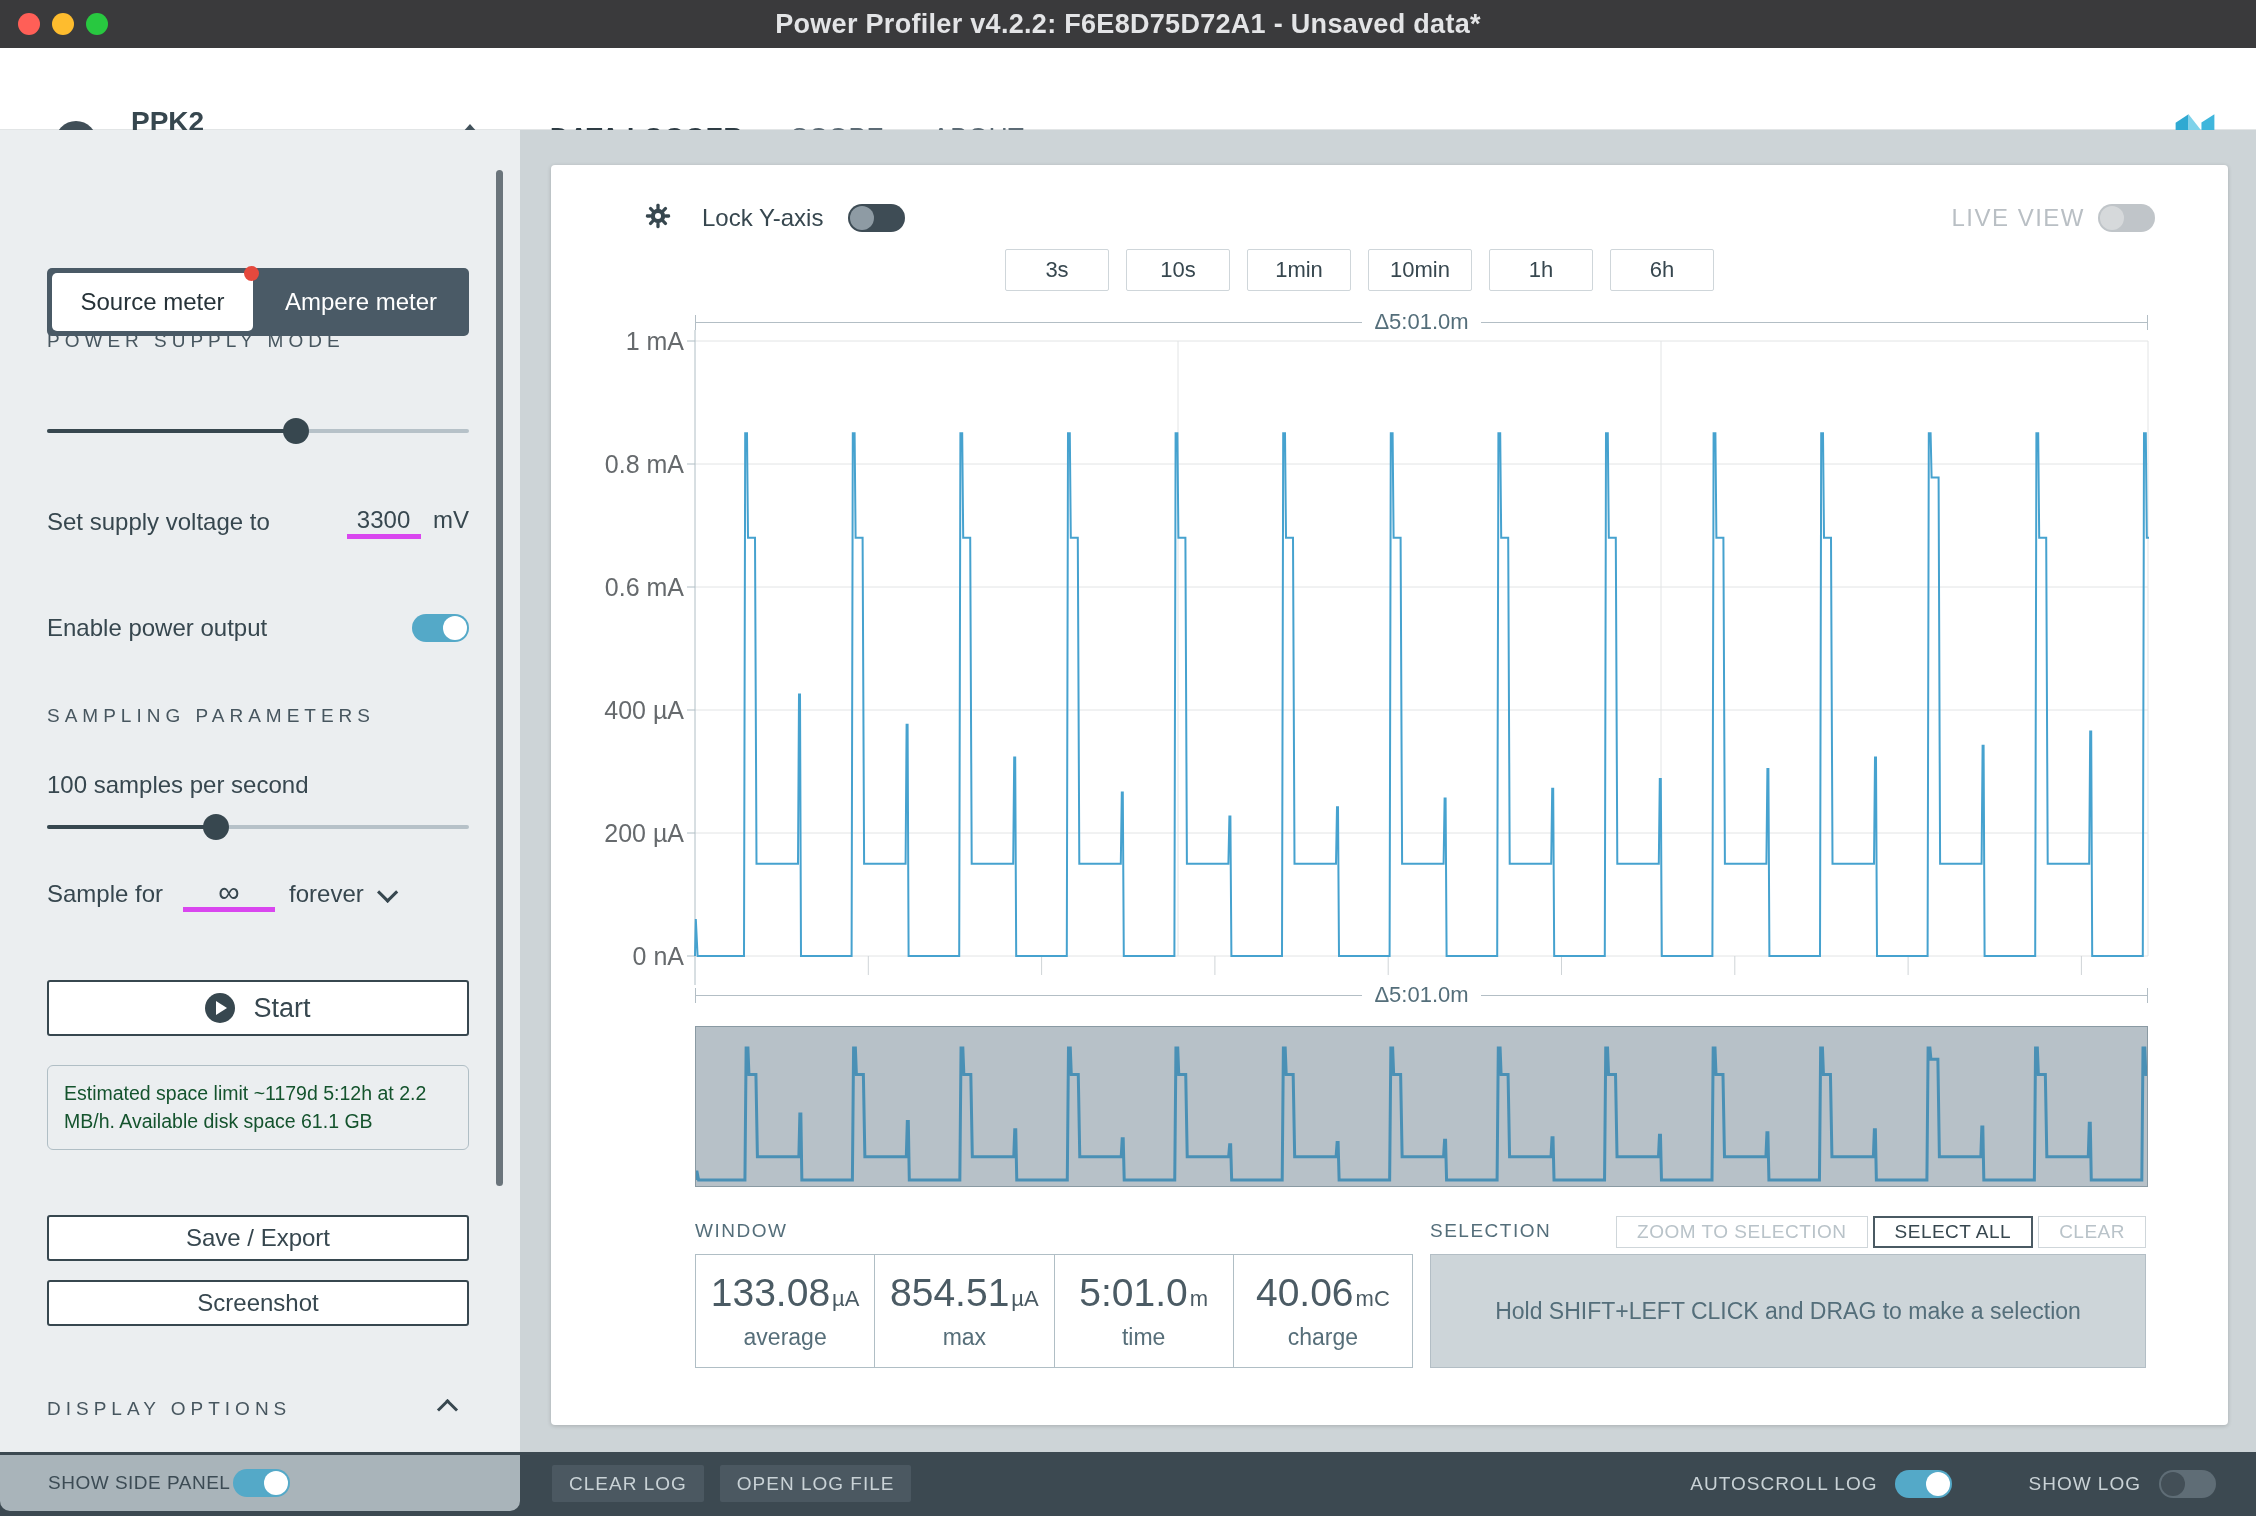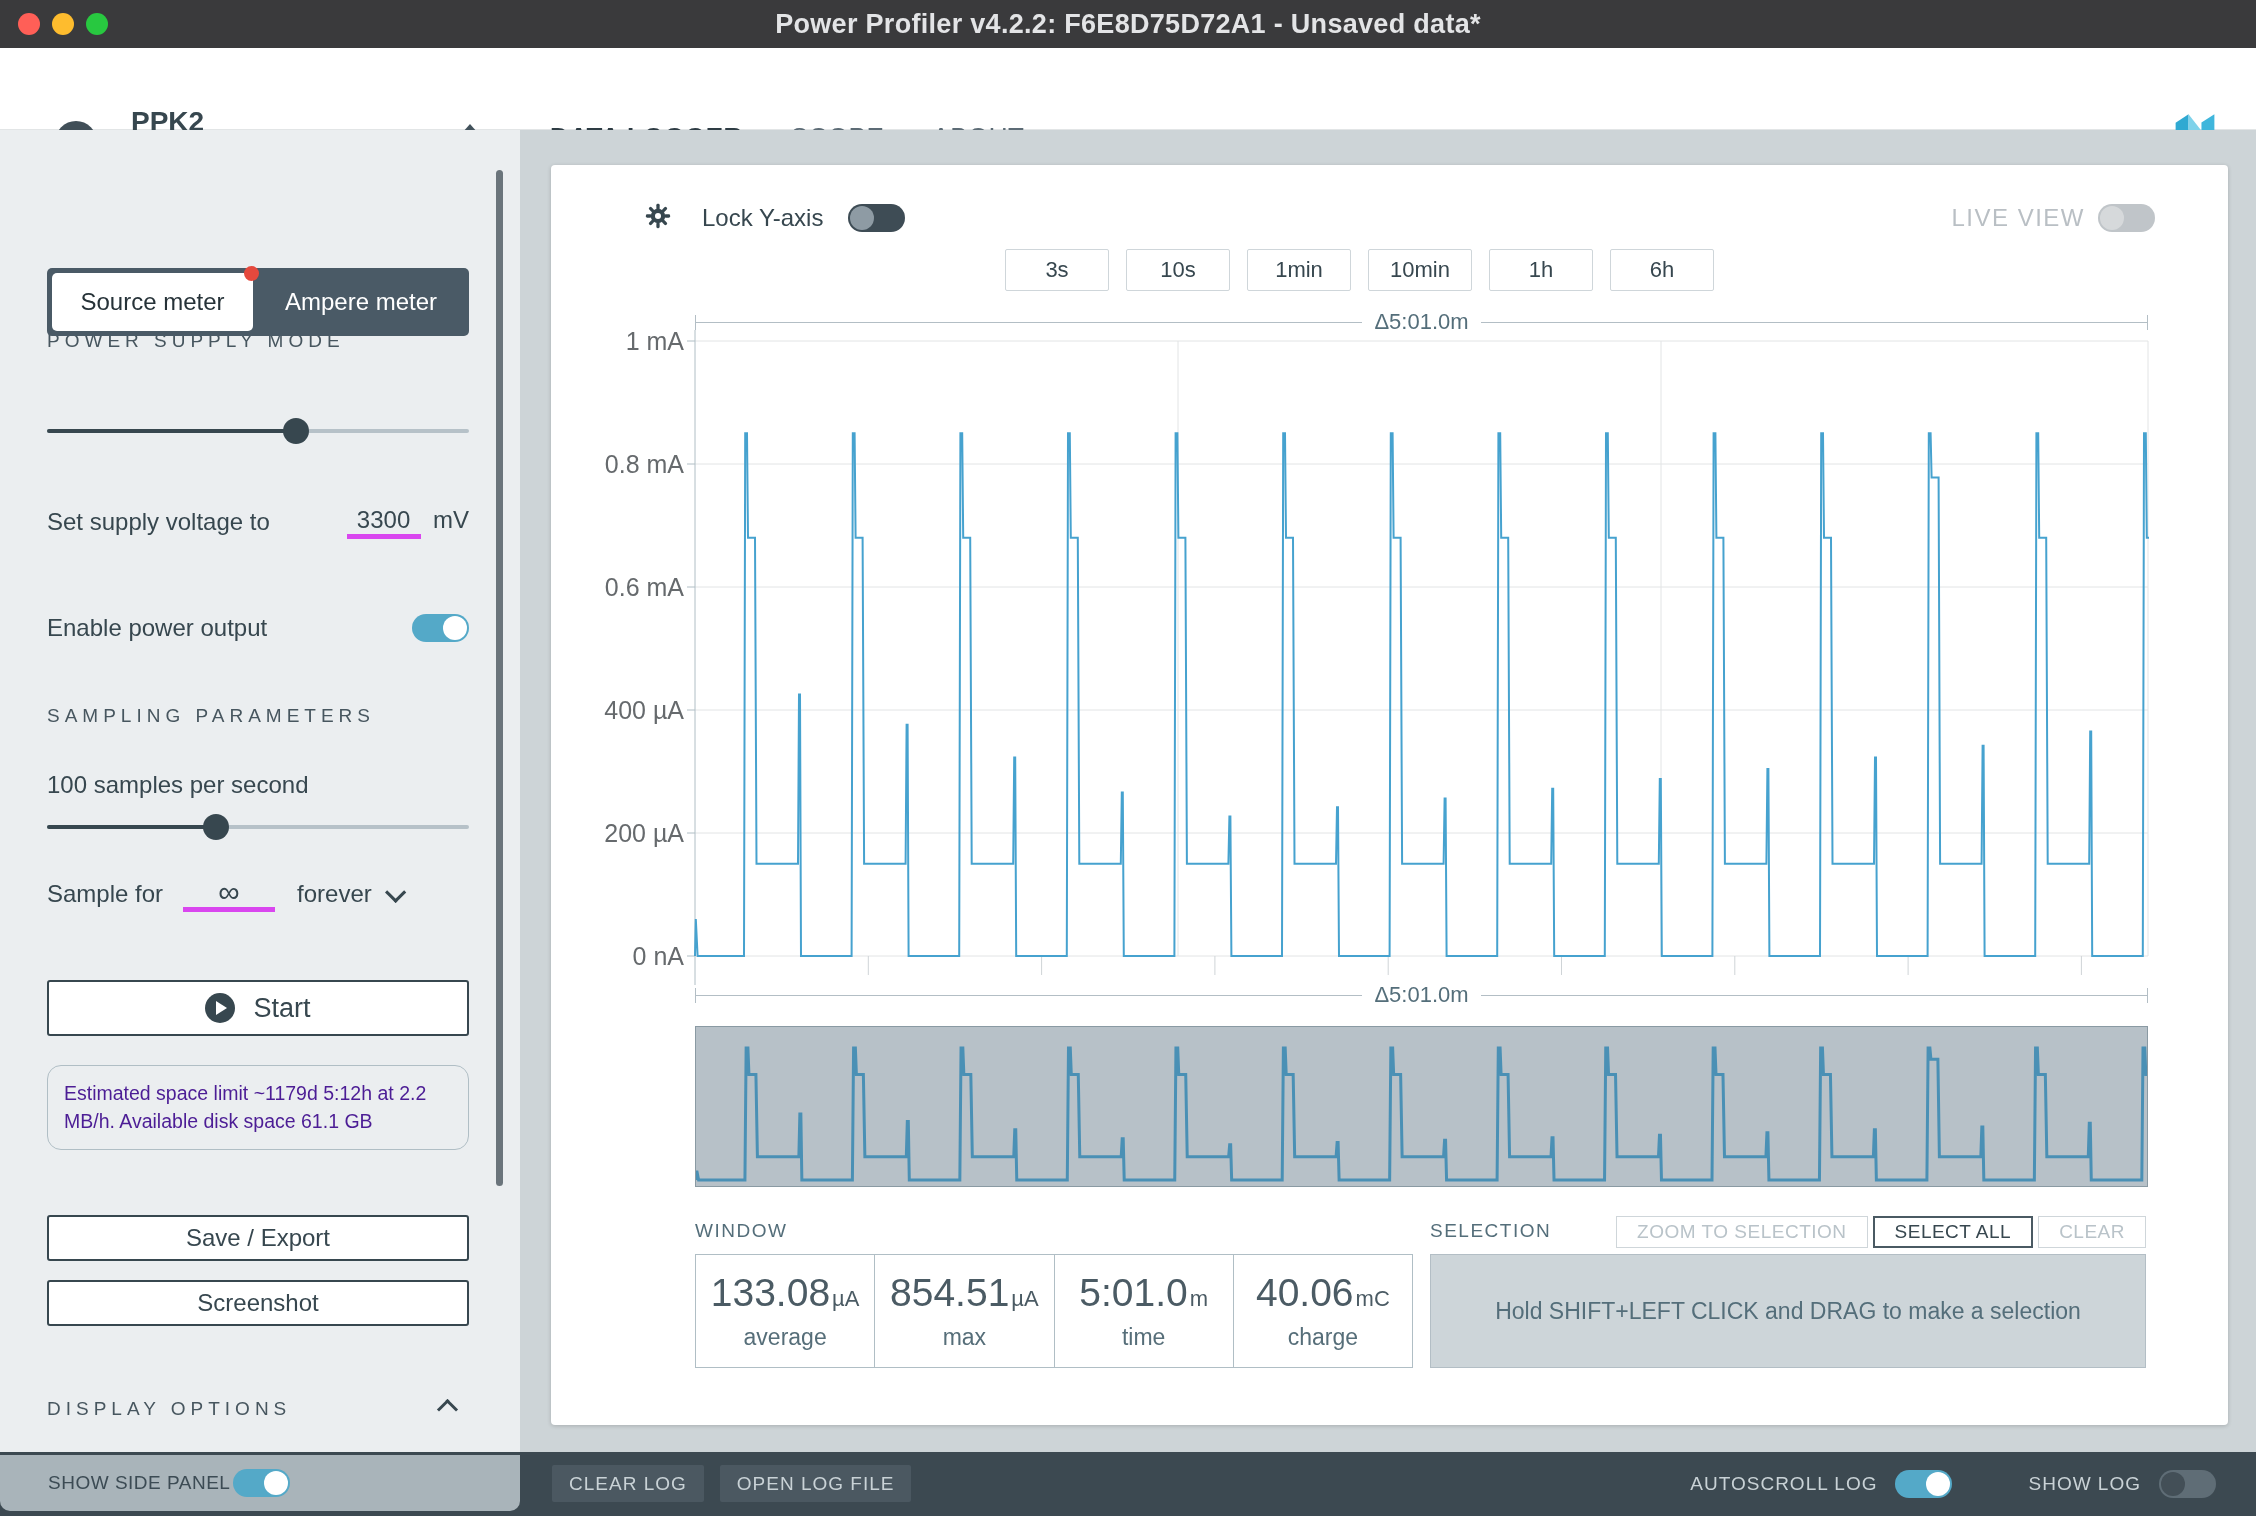--- a/index.html
+++ b/index.html
@@ -41,22 +41,22 @@
   .toggle{position:relative;display:inline-block;width:57px;height:28px;border-radius:14px;cursor:pointer;flex:none;}
   .toggle .knob{position:absolute;top:2px;width:24px;height:24px;border-radius:50%;}
   .toggle.on{background:#54a9c8;}.toggle.on .knob{right:2px;background:#fff;}
   .toggle.off{background:#3e4c55;}.toggle.off .knob{left:2px;background:#8e9ba4;}
   .toggle.disabled{background:#c0c5c9;}.toggle.disabled .knob{left:2px;background:#d6d9db;}
   .toggle.offdark{background:#5f6d76;}.toggle.offdark .knob{left:2px;background:#434f57;}
   .btn-outline{position:absolute;left:47px;width:422px;background:#fff;border:2px solid #37474f;border-radius:3px;
     box-sizing:border-box;display:flex;align-items:center;justify-content:center;font-size:24px;color:#37474f;cursor:pointer;}
   .play{width:30px;height:30px;border-radius:50%;background:#37474f;display:flex;align-items:center;justify-content:center;margin-right:18px;}
   .play i{display:block;width:0;height:0;border-top:7px solid transparent;border-bottom:7px solid transparent;border-left:11px solid #fff;margin-left:3px;}
-  .info-box{position:absolute;left:47px;top:935px;width:422px;box-sizing:border-box;border:1px solid #b0bec5;border-radius:14px;
-    padding:13px 16px;font-size:19.5px;line-height:1.45;color:#4c1d95;}
+  .info-box{position:absolute;left:47px;top:935px;width:422px;box-sizing:border-box;border:1px solid #b0bec5;border-radius:6px;
+    padding:13px 16px;font-size:19.5px;line-height:1.45;color:#14532d;}
   .chev{display:inline-block;width:12px;height:12px;border-right:3px solid #37474f;border-bottom:3px solid #37474f;}
   .chev.down{transform:rotate(45deg) translateY(-3px);}
   .chev.up{transform:rotate(-135deg);}
   .side-footer{position:absolute;left:0;top:1455px;width:520px;height:56px;background:#a9b4ba;border-radius:0 0 10px 10px;z-index:3;}
   .side-footer .lbl2{position:absolute;left:48px;top:0;height:56px;line-height:56px;font-size:19px;letter-spacing:.5px;color:#3c4b54;font-weight:500;}
   .side-footer .toggle{position:absolute;left:233px;top:14px;}
   
   .main-bg{position:absolute;left:520px;top:130px;width:1736px;height:1322px;background:#cdd4d7;}
   .card{position:absolute;left:551px;top:165px;width:1677px;height:1260px;background:#fff;border-radius:4px;box-shadow:0 1px 4px rgba(0,0,0,.18);}
   .gear{position:absolute;left:644px;top:202px;width:28px;height:28px;cursor:pointer;}
@@ -183,21 +183,21 @@
 
     <div class="slider" style="top:683px" id="rate-slider">
       <div class="track"></div>
         <div class="fill" style="width: 40%;"></div>
         <div class="thumb" style="left: calc(40% - 13px);"></div>
     </div>
 
     <div class="row" style="top:745px;height:38px">
       <span class="lbl">Sample for</span>
       <span class="u-input" style="display:inline-block;width:92px;margin-left:20px;font-size:30px;line-height:30px">∞</span>
-      <span class="lbl" style="margin-left:22px">forever</span>
+      <span class="lbl" style="margin-left:14px">forever</span>
       <span class="chev down" style="margin-left:14px"></span>
     </div>
 
     <div class="btn-outline" style="top:850px;height:56px">
       <span class="play">
           <i></i>
         </span>
       <span style="font-size:27px">Start</span>
     </div>
 

